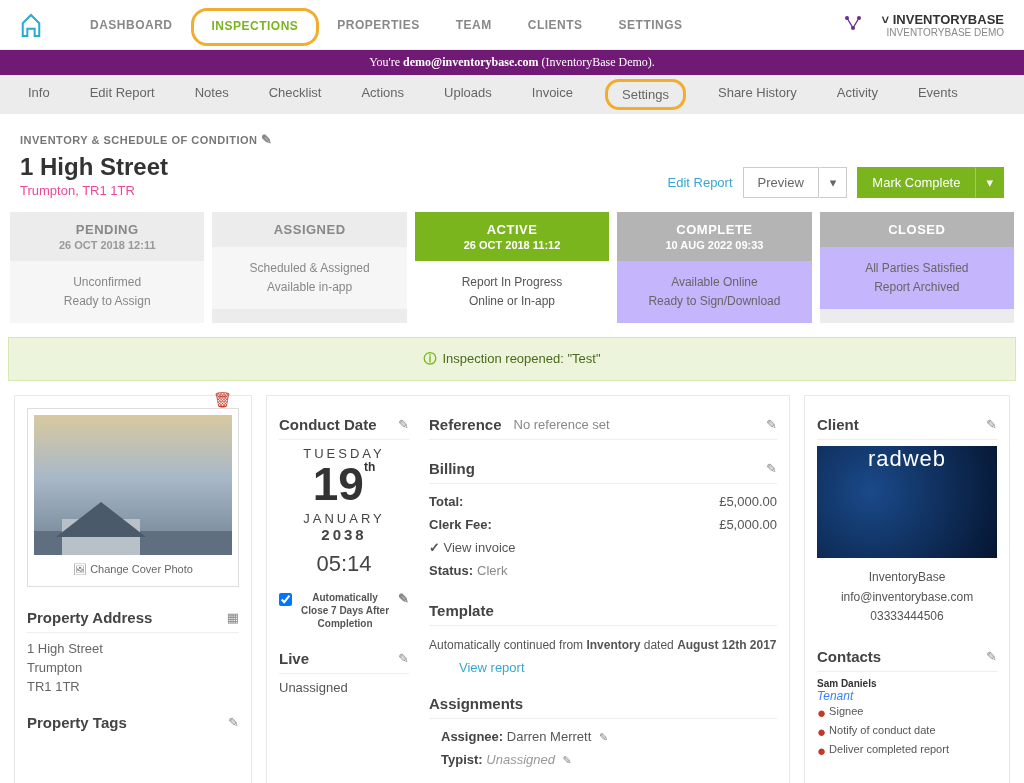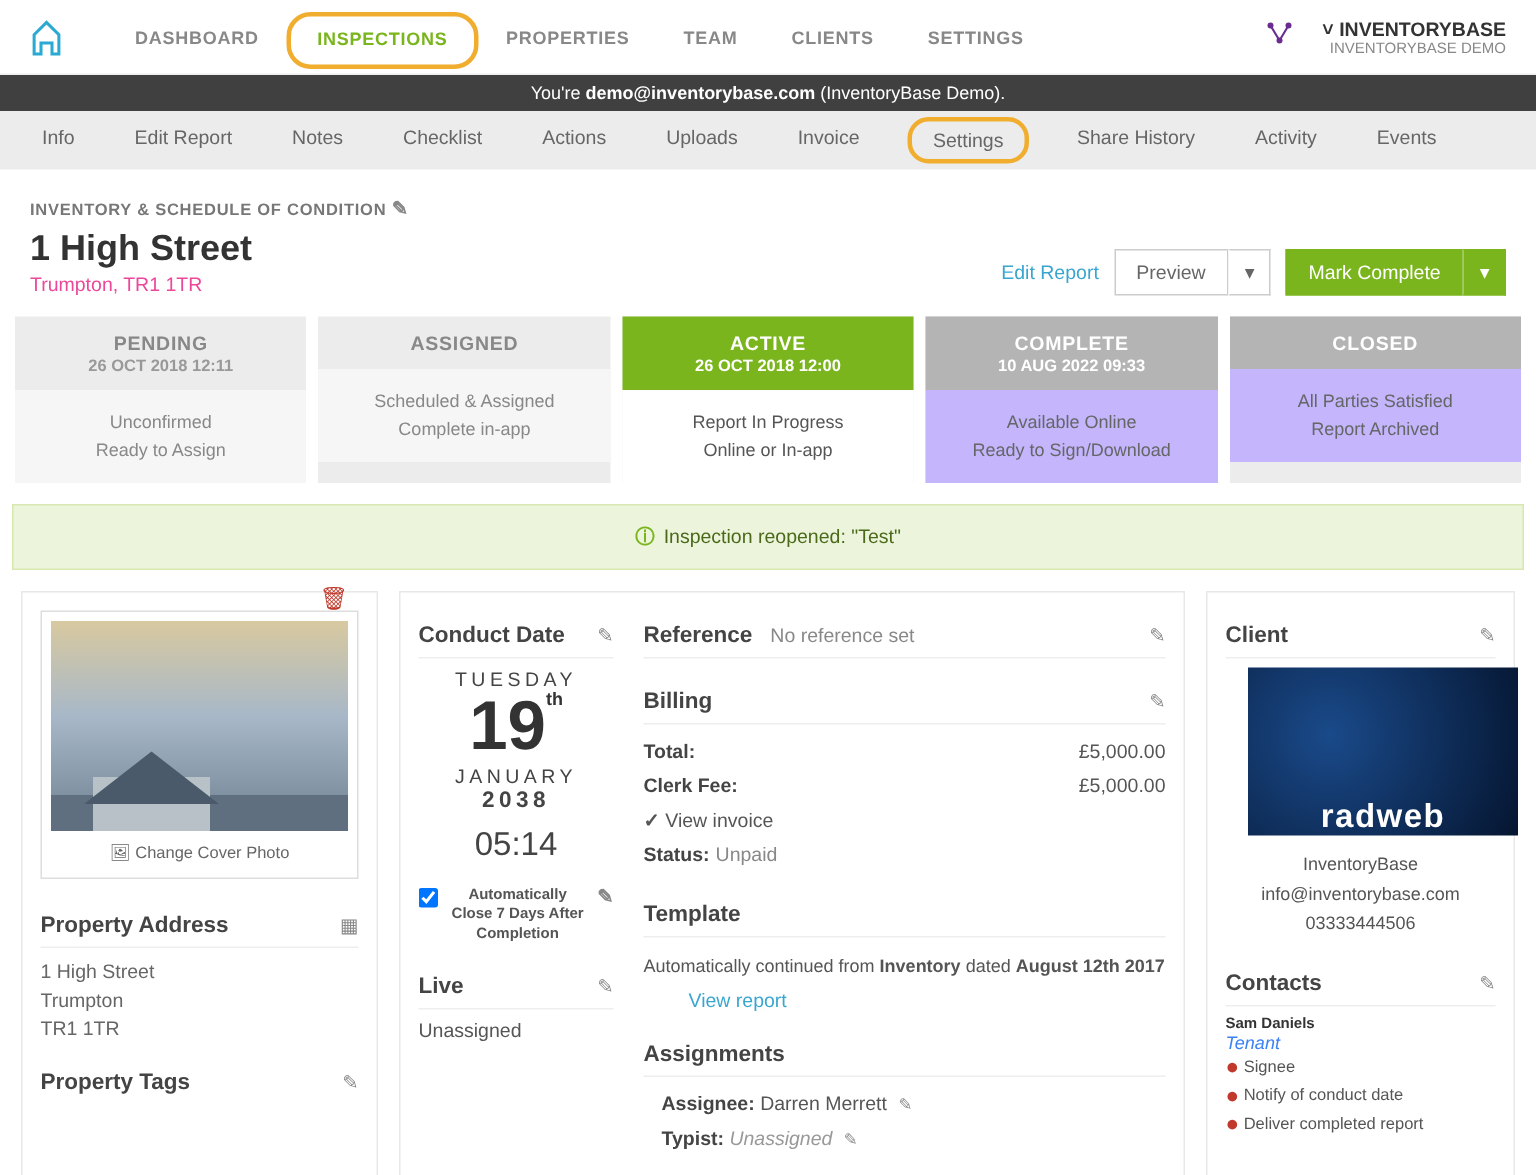--- a/index.html
+++ b/index.html
@@ -9,21 +9,21 @@
 .logo svg { width: 100%; height: 100%; }
 .topnav-items { display: flex; flex: 1; }
 .topnav-item { padding: 14px 18px; font-size: 12px; font-weight: bold; color: #888; letter-spacing: 0.5px; cursor: pointer; position: relative; }
 .topnav-item.active { color: #7ab51d; }
 .topnav-item.highlighted { border: 3px solid #f0ad2e; border-radius: 16px; padding: 8px 18px; margin-top: 4px; }
 .topnav-right { display: flex; align-items: center; gap: 20px; }
 .net-icon { color: #6a2c91; font-size: 16px; }
 .account { text-align: right; font-size: 11px; color: #333; }
 .account .name { font-weight: bold; font-size: 13px; }
 .account .sub { font-size: 10px; color: #888; }
-.greenbar { background: #404040; color: #fff; text-align: center; padding: 5px; font-size: 12px; }
+.greenbar { background: #701a75; color: #fff; text-align: center; padding: 5px; font-size: 12px; font-family: Liberation Serif, serif; }
 .greenbar .bold { font-weight: bold; }
 .subnav { background: #ececec; display: flex; padding: 0 20px; gap: 24px; }
 .subnav-item { padding: 10px 8px; font-size: 13px; color: #666; cursor: pointer; }
 .subnav-item.hl { border: 3px solid #f0ad2e; border-radius: 14px; padding: 5px 14px; margin: 4px 0; }
 .header { padding: 18px 20px 14px; display: flex; justify-content: space-between; align-items: flex-end; }
 .header-left .crumb { font-size: 11px; color: #777; letter-spacing: 0.5px; font-weight: bold; }
 .header-left h1 { font-size: 24px; font-weight: bold; color: #333; margin-top: 6px; }
 .header-left .addr2 { font-size: 13px; color: #ec4899; margin-top: 2px; }
 .header-right { display: flex; align-items: center; gap: 10px; }
 .link { color: #3aa6d0; cursor: pointer; font-size: 13px; }
@@ -74,21 +74,21 @@
 .auto-close { display: flex; align-items: flex-start; gap: 6px; font-size: 10px; font-weight: bold; color: #555; text-align: center; margin-top: 14px; line-height: 1.3; }
 .auto-close input { margin-top: 2px; }
 .field-row { display: flex; justify-content: space-between; padding: 4px 0; }
 .field-row .lbl { font-weight: bold; color: #444; }
 .subsection { margin-bottom: 12px; }
 .view-invoice { color: #555; padding: 4px 0; cursor: pointer; }
 .view-invoice::before { content: "✓ "; font-weight: bold; }
 .unpaid { color: #888; }
 .template-text { font-size: 12px; color: #555; line-height: 1.6; padding: 4px 0; }
 .template-text .bold { font-weight: bold; }
-.client-img { width: 100%; height: 112px; background: radial-gradient(circle at 30% 40%, #1a4a8a, #051530); display: flex; align-items: flex-end; justify-content: center; color: #fff; font-size: 22px; font-weight: bold; letter-spacing: 1px; margin-left: 15px; }
+.client-img { width: 100%; height: 112px; background: radial-gradient(circle at 30% 40%, #1a4a8a, #051530); display: flex; align-items: flex-start; justify-content: center; color: #fff; font-size: 22px; font-weight: normal; letter-spacing: 1px; }
 .client-info { text-align: center; font-size: 12px; color: #555; line-height: 1.6; padding: 10px 0 14px; }
 .contact-name { font-weight: bold; color: #333; font-size: 10px; }
 .contact-role { font-style: italic; color: #3b82f6; font-size: 12px; }
 .contact-flags div { font-size: 11px; padding: 1px 0; color: #555; }
 .dot-red { color: #c0392b; font-size: 15px; vertical-align: middle; }
 .pencil-sm { font-size: 11px; color: #888; margin-left: 4px; cursor: pointer; }
 </style>
 </head>
 <body>
 
@@ -171,27 +171,27 @@
         <div>Unconfirmed</div>
         <div>Ready to Assign</div>
       </div>
     </div>
     <div class="stage ">
       <div class="stage-head">
         <div class="stage-title">ASSIGNED</div>
       </div>
       <div class="stage-body">
         <div>Scheduled &amp; Assigned</div>
-        <div>Complete in-app</div>
+        <div>Available in-app</div>
       </div>
     </div>
     <div class="stage active">
       <div class="stage-head">
         <div class="stage-title">ACTIVE</div>
-        <div class="stage-date">26 OCT 2018 12:00</div>
+        <div class="stage-date">26 OCT 2018 11:12</div>
       </div>
       <div class="stage-body">
         <div>Report In Progress</div>
         <div>Online or In-app</div>
       </div>
     </div>
     <div class="stage complete">
       <div class="stage-head">
         <div class="stage-title">COMPLETE</div>
         <div class="stage-date">10 AUG 2022 09:33</div>
@@ -286,21 +286,21 @@
             <span class="lbl">Total:</span>
             <span>£5,000.00</span>
           </div>
         <div class="field-row">
             <span class="lbl">Clerk Fee:</span>
             <span>£5,000.00</span>
           </div>
         <div class="view-invoice">View invoice</div>
         <div class="field-row" style="justify-content:flex-start;gap:4px">
             <span class="lbl">Status:</span> 
-            <span class="unpaid">Unpaid</span>
+            <span class="unpaid">Clerk</span>
           </div>
       </div>
       <div class="subsection">
         <div class="sec-head">
           <span class="title">Template</span>
         </div>
         <div class="template-text">
           <span>Automatically continued from </span><span class="bold">Inventory</span><span> dated </span><span class="bold">August 12th 2017</span>
         </div>
         <div class="link" style="padding-left:30px">View report</div>

